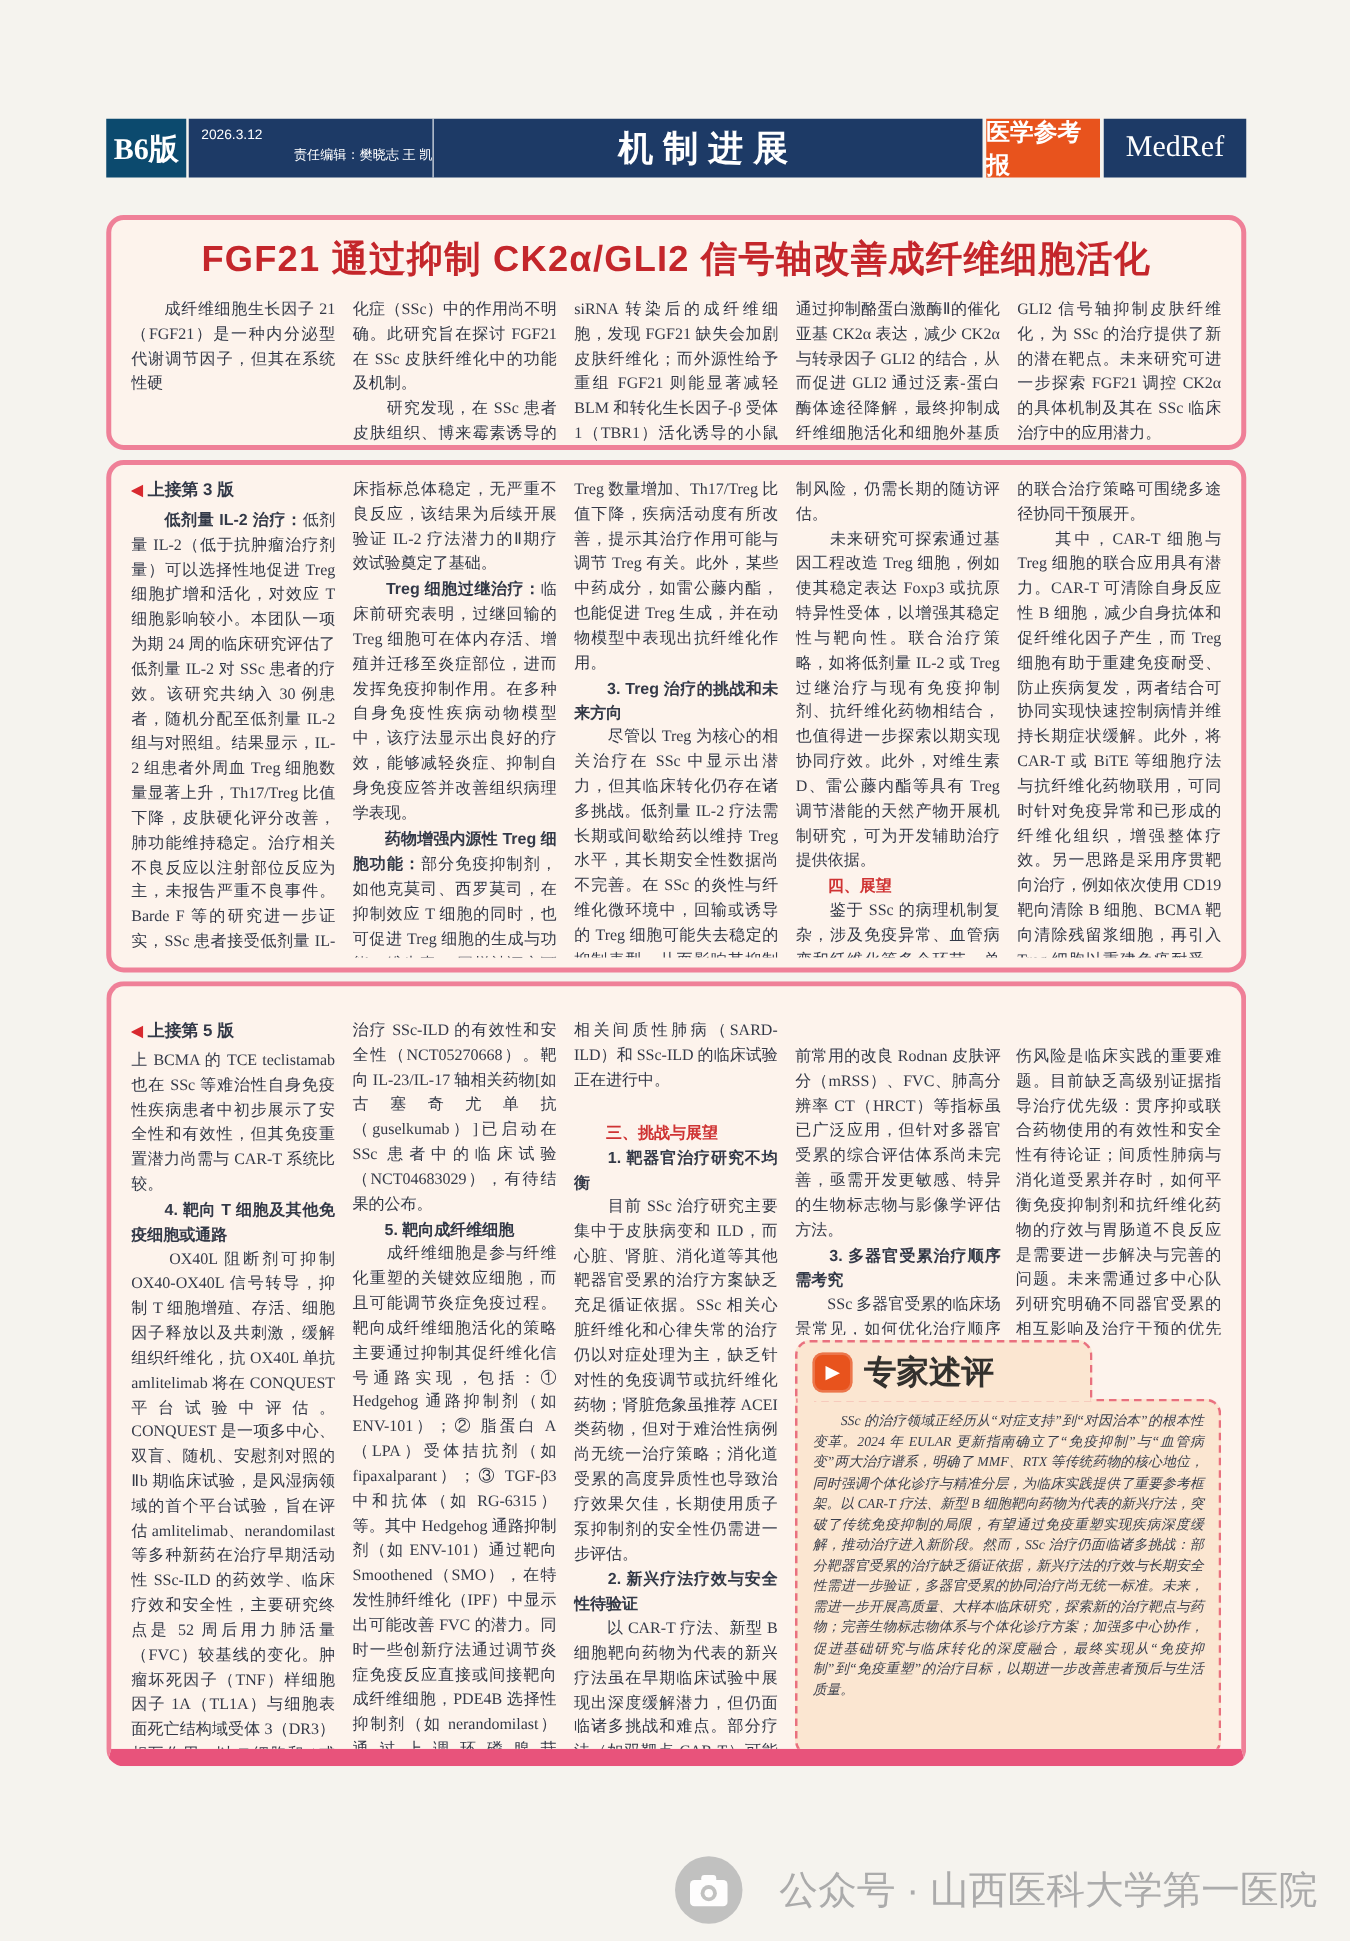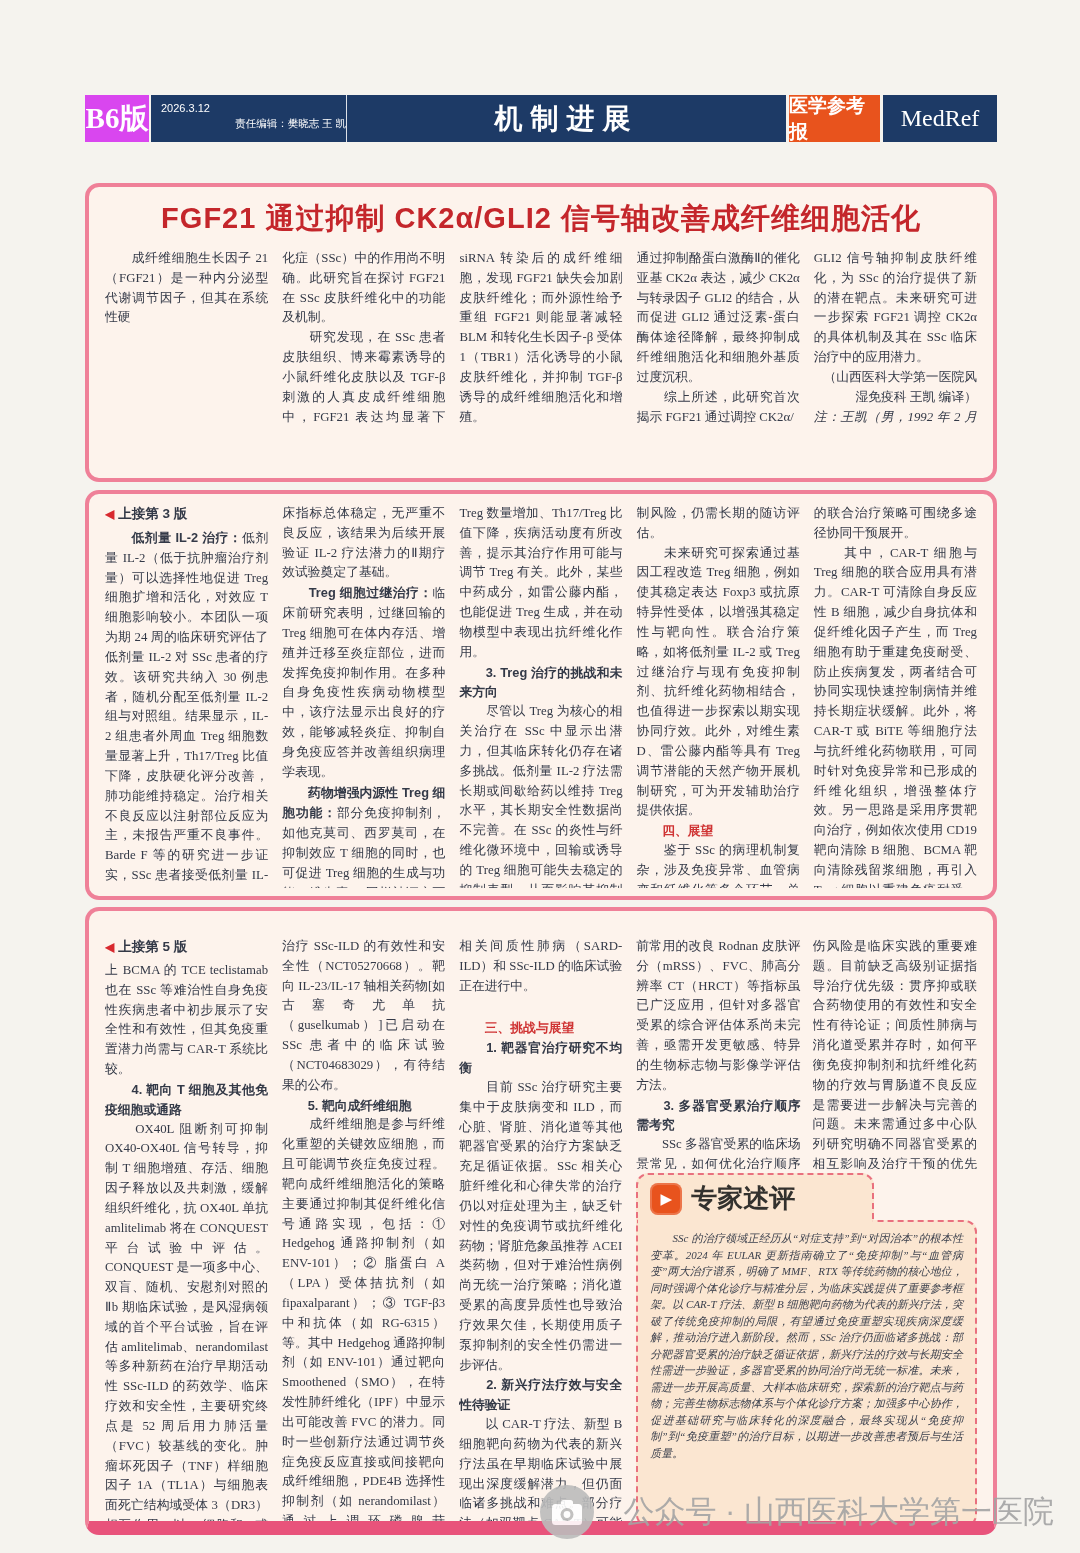--- a/index.html
+++ b/index.html
@@ -5,36 +5,36 @@
   html,body{margin:0;padding:0;}
   body{
     width:1080px;height:1553px;position:relative;overflow:hidden;
     background:#f5f3ee;
     font-family:"Liberation Serif",serif;
   }
   .page{position:absolute;left:85px;top:95px;width:912px;}
 
   
   .masthead{display:flex;height:47px;}
-  .b6{background:#d946ef;color:#fff;width:64px;display:flex;align-items:center;justify-content:center;
-      font-size:29px;font-weight:bold;}
+  .b6{background:#0c4a6e;color:#fff;width:64px;display:flex;align-items:center;justify-content:center;
+      font-size:24px;font-weight:bold;}
   .mast-mid{background:#1d3a66;flex:1;display:flex;color:#fff;margin-left:2px;}
   .edit-block{width:196px;border-right:1px solid rgba(255,255,255,.85);padding:7px 0 0 10px;box-sizing:border-box;}
   .date{font-size:11px;font-family:"Liberation Sans",sans-serif;}
   .editors{font-size:10.5px;margin-top:3px;font-family:"Liberation Sans",sans-serif;text-align:right;}
   .sec-title{flex:1;display:flex;align-items:center;justify-content:center;
       font-size:28px;font-weight:bold;letter-spacing:8px;font-family:"Liberation Sans",sans-serif;}
   .mast-paper{background:#e8531d;color:#fff;width:91px;margin-left:3px;display:flex;align-items:center;justify-content:center;
       font-size:19px;font-weight:bold;font-family:"Liberation Sans",sans-serif;}
   .mast-en{background:#1d3a66;color:#fff;width:114px;margin-left:3px;display:flex;align-items:center;justify-content:center;
       font-size:24px;}
 
   
   .box{background:#fdf3ec;border:4px solid #ef8098;border-radius:14px;box-sizing:border-box;overflow:hidden;}
-  .box-top{margin-top:41px;height:299px;padding:8px 16px 10px;}
+  .box-top{margin-top:30px;height:188px;padding:8px 16px 10px;}
   .box-mid{margin-top:8px;height:410px;padding:10px 16px;}
   .box-bot{margin-top:7px;height:628px;padding:26px 16px;border-bottom-width:14px;border-bottom-color:#e8537b;}
 
   .art-title{text-align:center;color:#c4262b;font-size:29px;font-weight:bold;
       font-family:"Liberation Sans",sans-serif;margin:4px 0 10px;letter-spacing:1px;}
 
   .cols{display:flex;gap:14px;}
   .col{flex:1;overflow:hidden;font-size:12.8px;line-height:1.55;color:#333947;text-align:justify;min-width:0;}
   .cols-top{height:180px;}
   .cols-mid{height:384px;}
@@ -45,21 +45,21 @@
   .para.hred{color:#cf3333;}
   .para.cont{font-size:13.5px;margin-bottom:3px;}
   .para .mark{color:#d8292f;margin-right:4px;font-size:12px;}
   .para.right{text-align:right;}
   .para.note{font-style:italic;}
   .para.mt{margin-top:22px;}
 
   
   .cols-bot{height:590px;}
   .right-wrap{flex:2.09;display:flex;flex-direction:column;min-width:0;}
-  .right-cols{display:flex;gap:12px;height:232px;overflow:hidden;}
+  .right-cols{display:flex;gap:12px;height:232px;overflow:hidden;margin-top:21px;}
   .right-cols .col{flex:1;}
 
   
   .expert{margin-top:4px;flex:1;display:flex;flex-direction:column;min-height:0;}
   .expert-tab{width:210px;background:#fbe6d1;border:2px dashed #e9707e;border-bottom:none;
       border-radius:12px 12px 0 0;padding:6px 12px;margin-bottom:-2px;position:relative;z-index:1;
       display:flex;align-items:center;gap:9px;}
   .play-icon{width:32px;height:32px;background:#e8531d;border-radius:8px;color:#fff;
       display:flex;align-items:center;justify-content:center;font-size:15px;box-shadow:inset 0 0 0 2px #fff3;}
   .expert-title{font-family:"Liberation Sans",sans-serif;font-weight:bold;font-size:26px;color:#33312e;}

